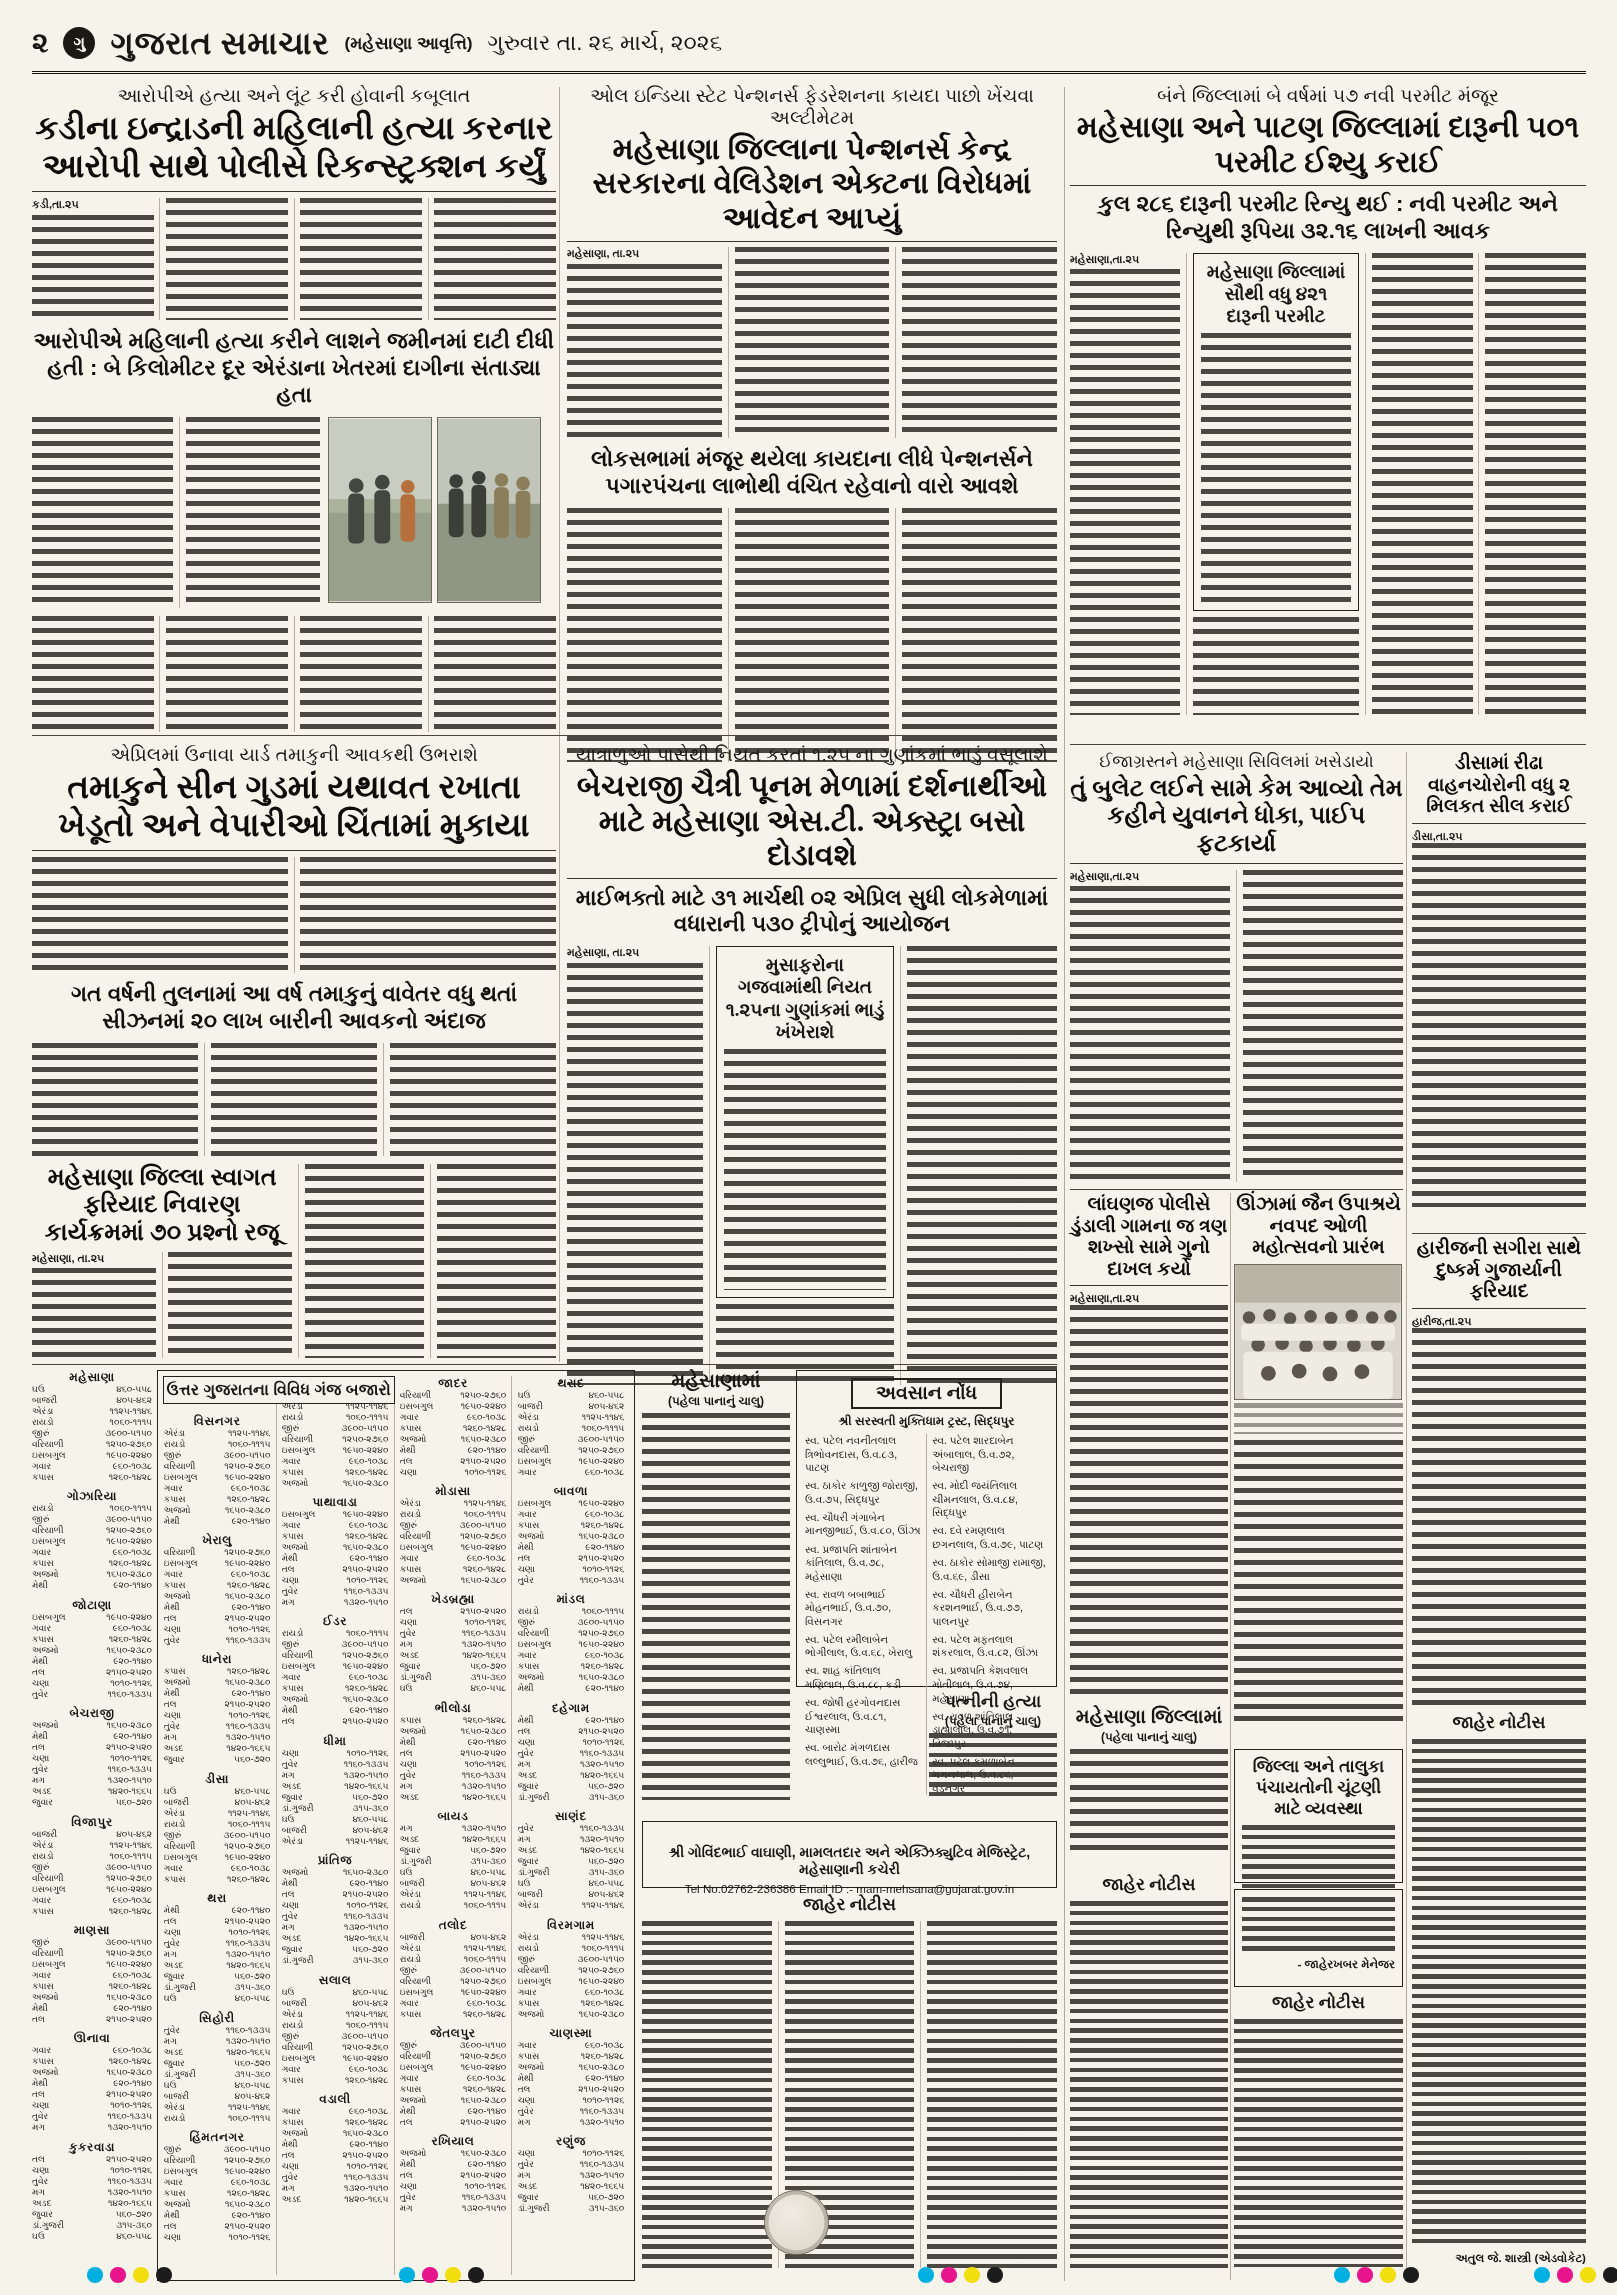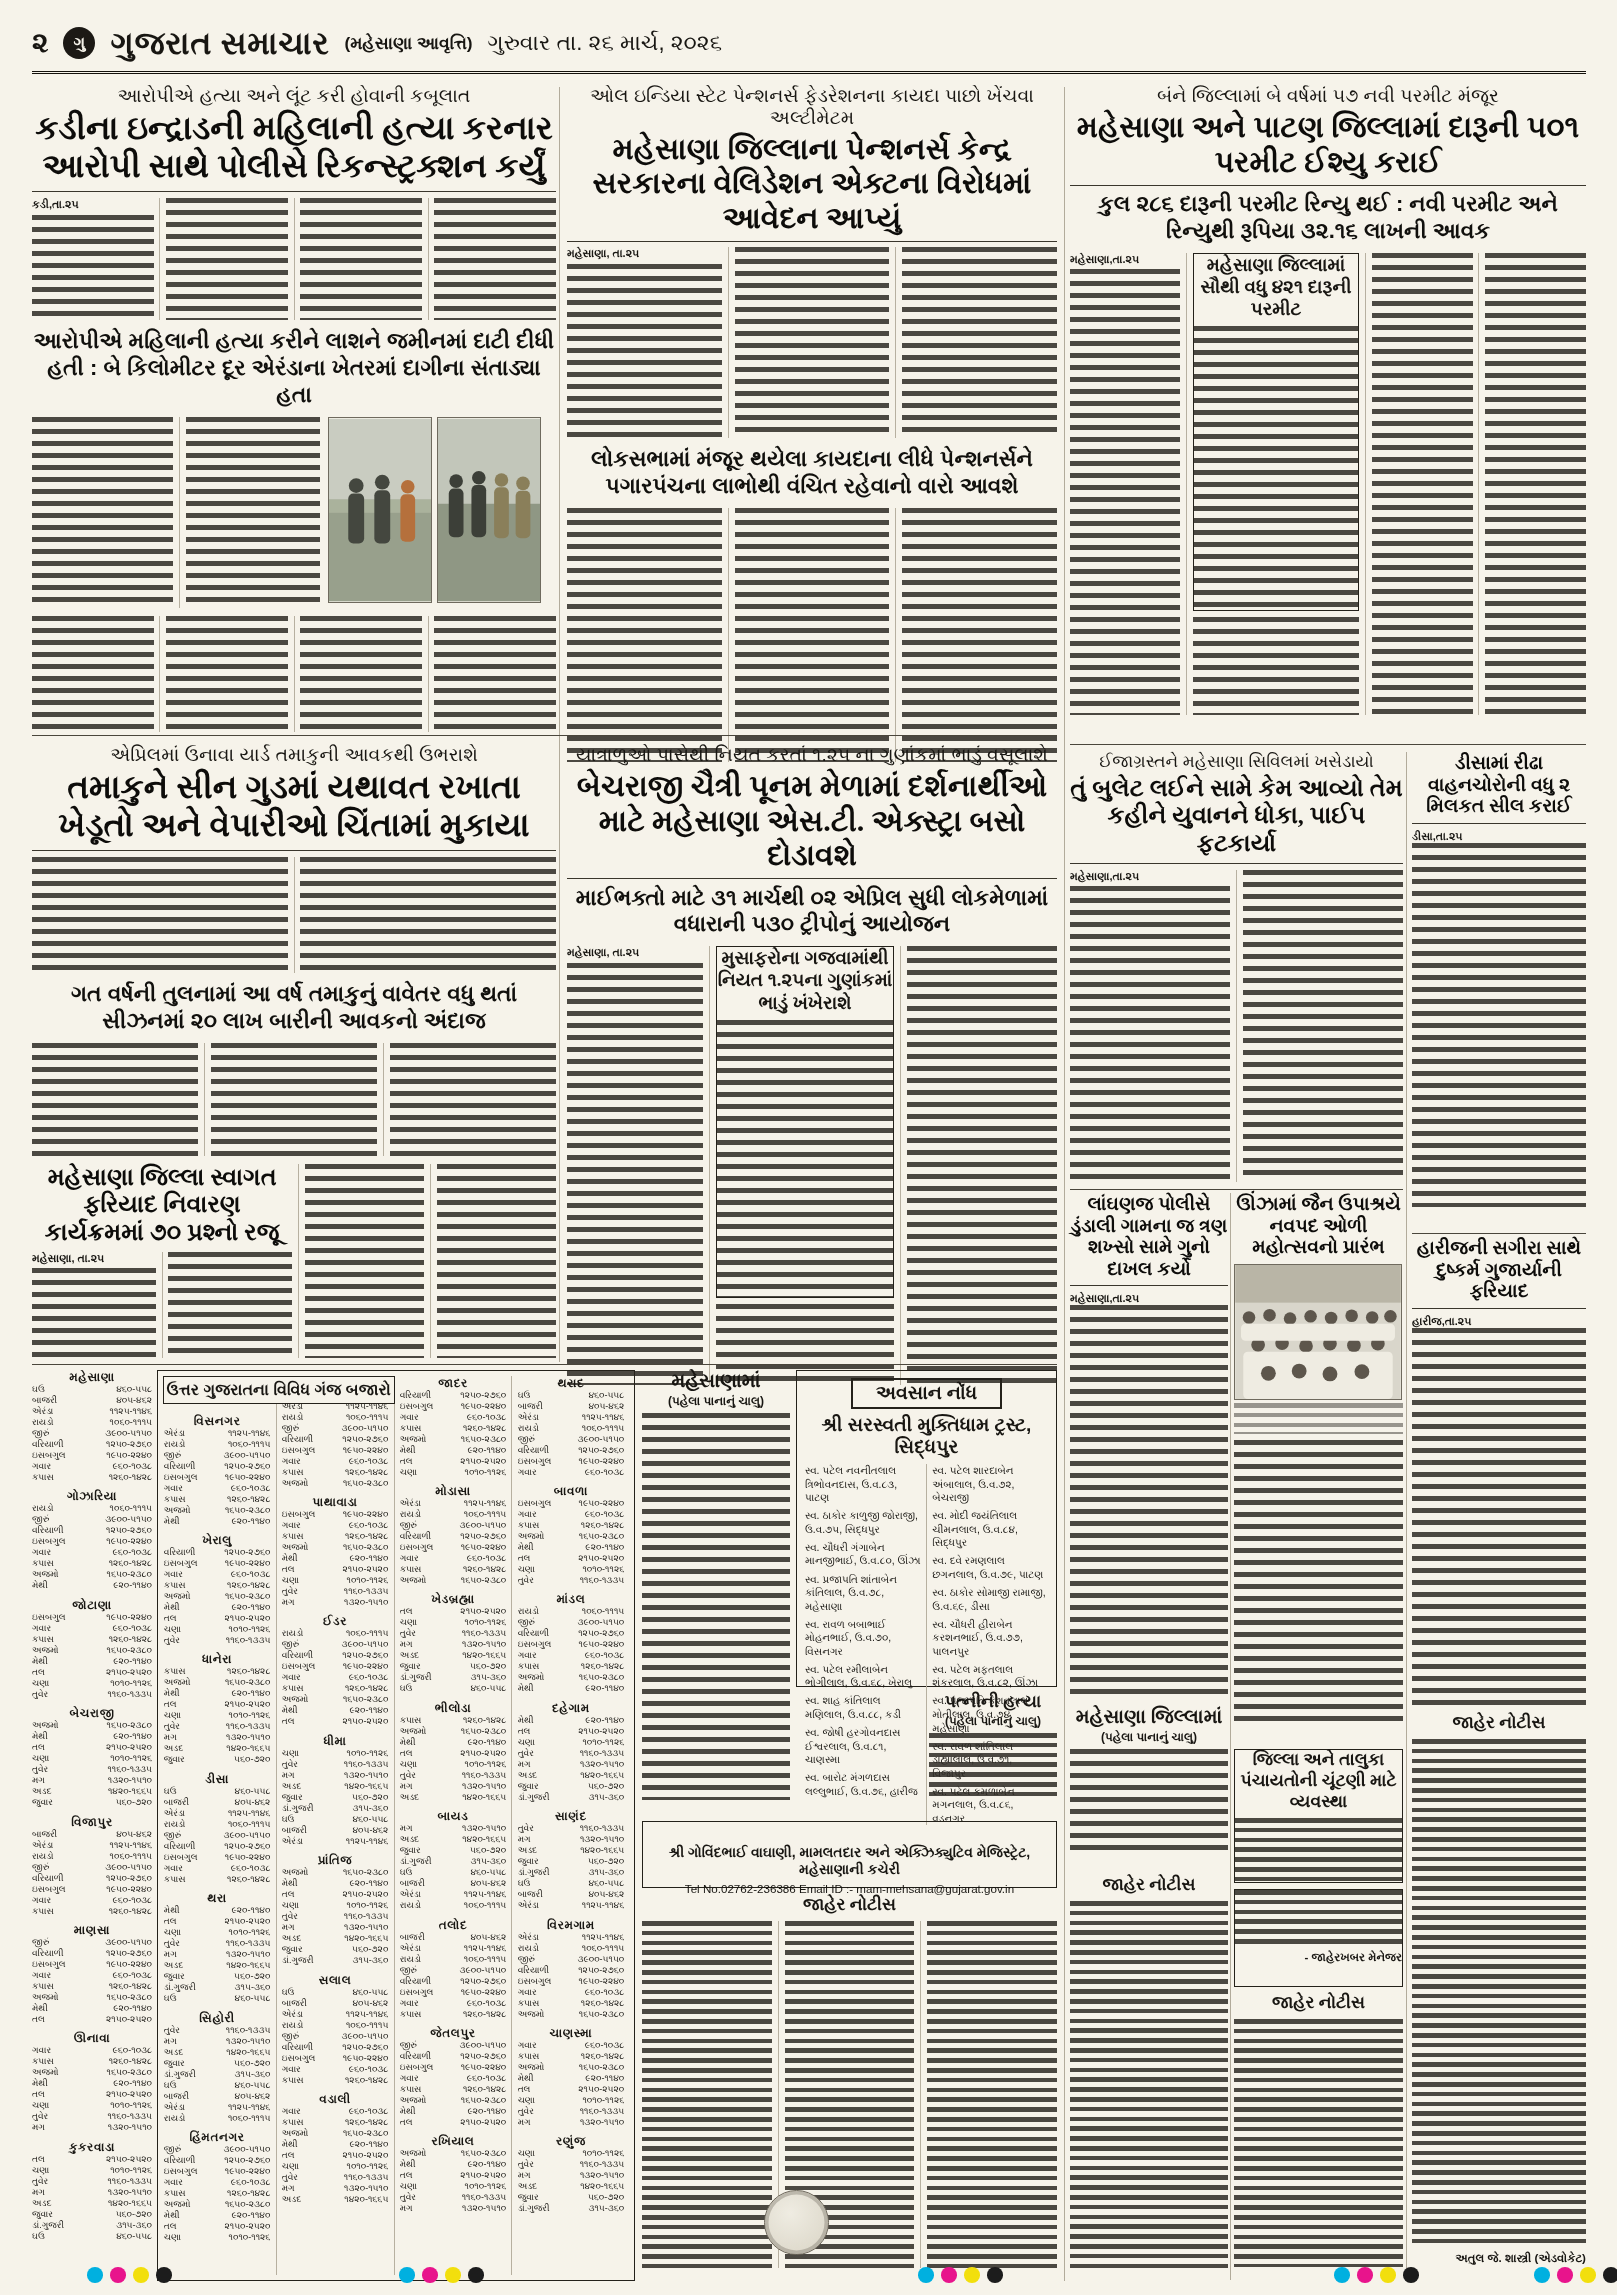--- a/index.html
+++ b/index.html
@@ -27,35 +27,35 @@
 
 .cols{display:flex}
 .col{flex:1;min-width:0;display:flex;flex-direction:column;padding:0 5.8px}
 .col:first-child{padding-left:0}
 .col:last-child{padding-right:0}
 .col+.col{border-left:0.6px solid #b7b0a0}
 .sim{flex:1;background-image:repeating-linear-gradient(180deg,rgba(45,42,36,.85) 0 5.2px,transparent 5.2px 12px)}
 .sim.dense{background-image:repeating-linear-gradient(180deg,rgba(45,42,36,.85) 0 4.6px,transparent 4.6px 9.8px)}
 .sim.light{opacity:.55}
 .dl{font-size:11px;font-weight:bold;padding-bottom:3.5px}
-.inbox{border:1.7px solid #24211a;background:#f6f3ea}
+.inbox{border:1.7px solid #24211a;padding:7px;background:#f6f3ea}
 .boxhl{font-size:18.5px;font-weight:800;text-align:center;line-height:1.2;margin-bottom:5.8px;font-family:"Liberation Serif","DejaVu Serif",serif}
 .hdr-cont{font-size:19.6px;font-weight:800;text-align:center;font-family:"Liberation Serif","DejaVu Serif",serif}
 .cont{font-size:12px;text-align:center;font-weight:bold;margin:2.3px 0 4.6px}
 .notice-title{font-size:17.3px;font-weight:800;text-align:center;margin-bottom:5.8px;font-family:"Liberation Serif","DejaVu Serif",serif}
 .sign{font-size:11.6px;font-weight:bold;text-align:right;margin-top:4.6px}
 
 .vline{position:absolute;width:0.6px;background:#b2ab9b}
 .hline{position:absolute;height:1.2px;background:#4a463c}
 
 .photo{border:0.6px solid #6f6a5e;display:block}
 
 .avsan{border:1.2px solid #24211a;padding:7px 8px}
 .avsan-title{border:2.3px double #24211a;width:62%;margin:0 auto 5.8px;text-align:center;font-size:19px;font-weight:800;padding:2.3px 0;font-family:"Liberation Serif","DejaVu Serif",serif}
-.trust{font-size:19px;font-weight:bold;text-align:center;margin-bottom:5.8px}
+.trust{font-size:12px;font-weight:bold;text-align:center;margin-bottom:5.8px}
 .av-entries{column-count:2;column-gap:11.6px;column-rule:0.6px solid #b7b0a0;font-size:10.4px;line-height:1.3}
 .av-entries div{margin-bottom:4.6px;break-inside:avoid}
 
 .ratesbox{border:1.2px solid #24211a;padding:4.6px;position:relative}
 .rcols{display:flex;height:100%}
 .rcol{flex:1;min-width:0;padding:0 5.2px}
 .rcol:first-child{padding-left:1.2px}
 .rcol+.rcol{border-left:0.6px solid #b7b0a0}
 .rates-title{position:absolute;left:4.6px;top:4.6px;width:232px;border:1.2px solid #24211a;text-align:center;font-size:16px;font-weight:800;padding:4px 0;background:#f6f3ea;z-index:2}
 .market{margin-bottom:6.4px}

